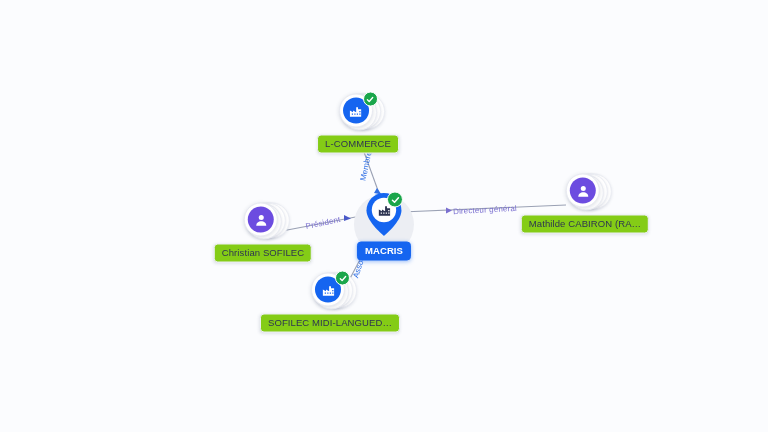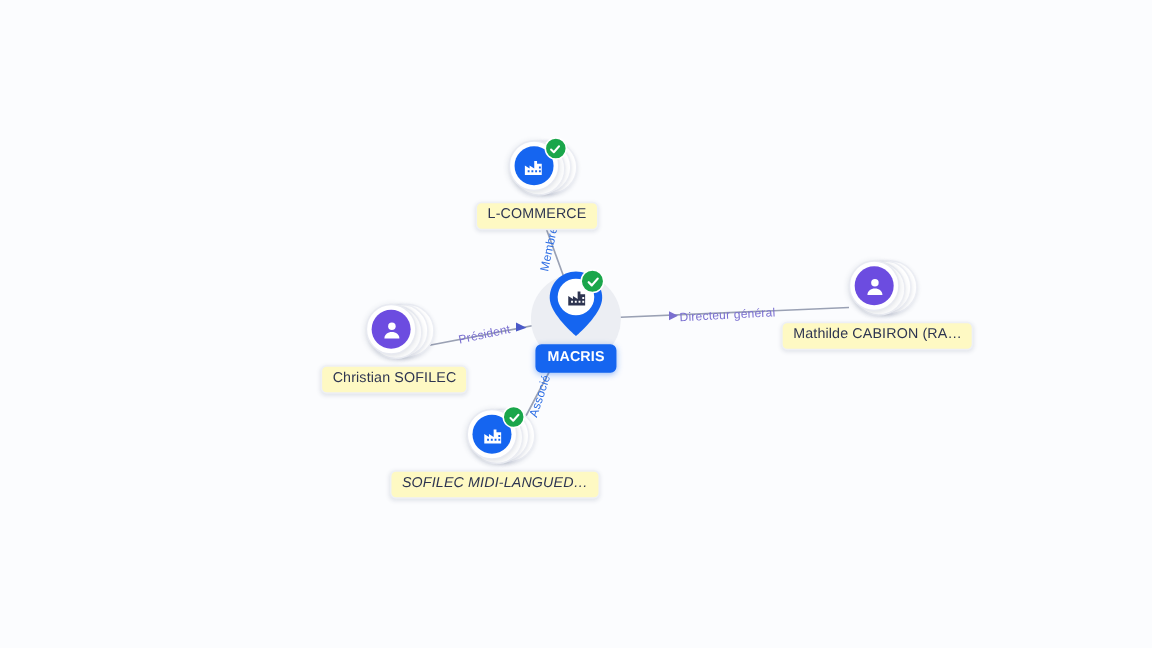--- a/index.html
+++ b/index.html
@@ -99,21 +99,21 @@
     justify-content: center;
     z-index: 5;
   }
   .badge-check svg { display: block; }
 
   
   .node-label {
     margin-top: 4px;
     padding: 2px 7px 3px 7px;
     border-radius: 4px;
-    background: #fef9c3;
+    background: #84cc16;
     border: 1px solid #eef0f5;
     box-shadow: 0 1px 3px rgba(40,55,90,0.12);
     font-size: 9.5px;
     line-height: 12px;
     color: #2e3551;
     white-space: nowrap;
     letter-spacing: 0.1px;
   }
   .node-label.selected {
     background: #1565f0;
@@ -239,42 +239,42 @@
       </div>
       <div class="badge-check">
         <svg width="8" height="8" viewBox="0 0 24 24" fill="none" stroke="#ffffff" stroke-width="4" stroke-linecap="round" stroke-linejoin="round">
           <path d="M4 12.5 L9.5 18 L20 6"></path>
         </svg>
       </div>
     </div>
     <div class="node-label">L-COMMERCE</div>
   </div>
 
-  <div class="node" style="left:384px; top:214px;">
+  <div class="node" style="left:384px; top:226px;">
     <div class="halo"></div>
     <div class="pin-wrap">
       <svg class="pin" viewBox="0 0 40 46" xmlns="http://www.w3.org/2000/svg">
         <path d="M20 1.5 C10.3 1.5 2.5 9.3 2.5 19 C2.5 30 20 44.5 20 44.5 C20 44.5 37.5 30 37.5 19 C37.5 9.3 29.7 1.5 20 1.5 Z" fill="#1565f0"></path>
         <circle cx="20" cy="18.5" r="12.2" fill="#ffffff"></circle>
       </svg>
       <div class="pin-inner-icon">
         <svg width="15" height="15" viewBox="0 0 24 24" fill="#2e3551">
           <path d="M3 21V11l5 3V11l5 3V6h3v3h5v12H3zm3-3h2v-2H6v2zm4 0h2v-2h-2v2zm4 0h2v-2h-2v2zm4 0h2v-2h-2v2zm0-4h2v-2h-2v2z"></path>
         </svg>
       </div>
       <div class="pin-badge">
         <svg width="9" height="9" viewBox="0 0 24 24" fill="none" stroke="#ffffff" stroke-width="4" stroke-linecap="round" stroke-linejoin="round">
           <path d="M4 12.5 L9.5 18 L20 6"></path>
         </svg>
       </div>
     </div>
     <div class="node-label selected">MACRIS</div>
   </div>
 
-  <div class="node" style="left:330px; top:302px;font-style:italic;">
+  <div class="node" style="left:330px; top:302px;">
     <div class="stack">
       <div class="card c3"></div>
       <div class="card c2"></div>
       <div class="card c1"></div>
       <div class="avatar">
         <div class="disc company">
           <svg width="15" height="15" viewBox="0 0 24 24" fill="#ffffff">
             <path d="M3 21V11l5 3V11l5 3V6h3v3h5v12H3zm3-3h2v-2H6v2zm4 0h2v-2h-2v2zm4 0h2v-2h-2v2zm4 0h2v-2h-2v2zm0-4h2v-2h-2v2z"></path>
           </svg>
         </div>

